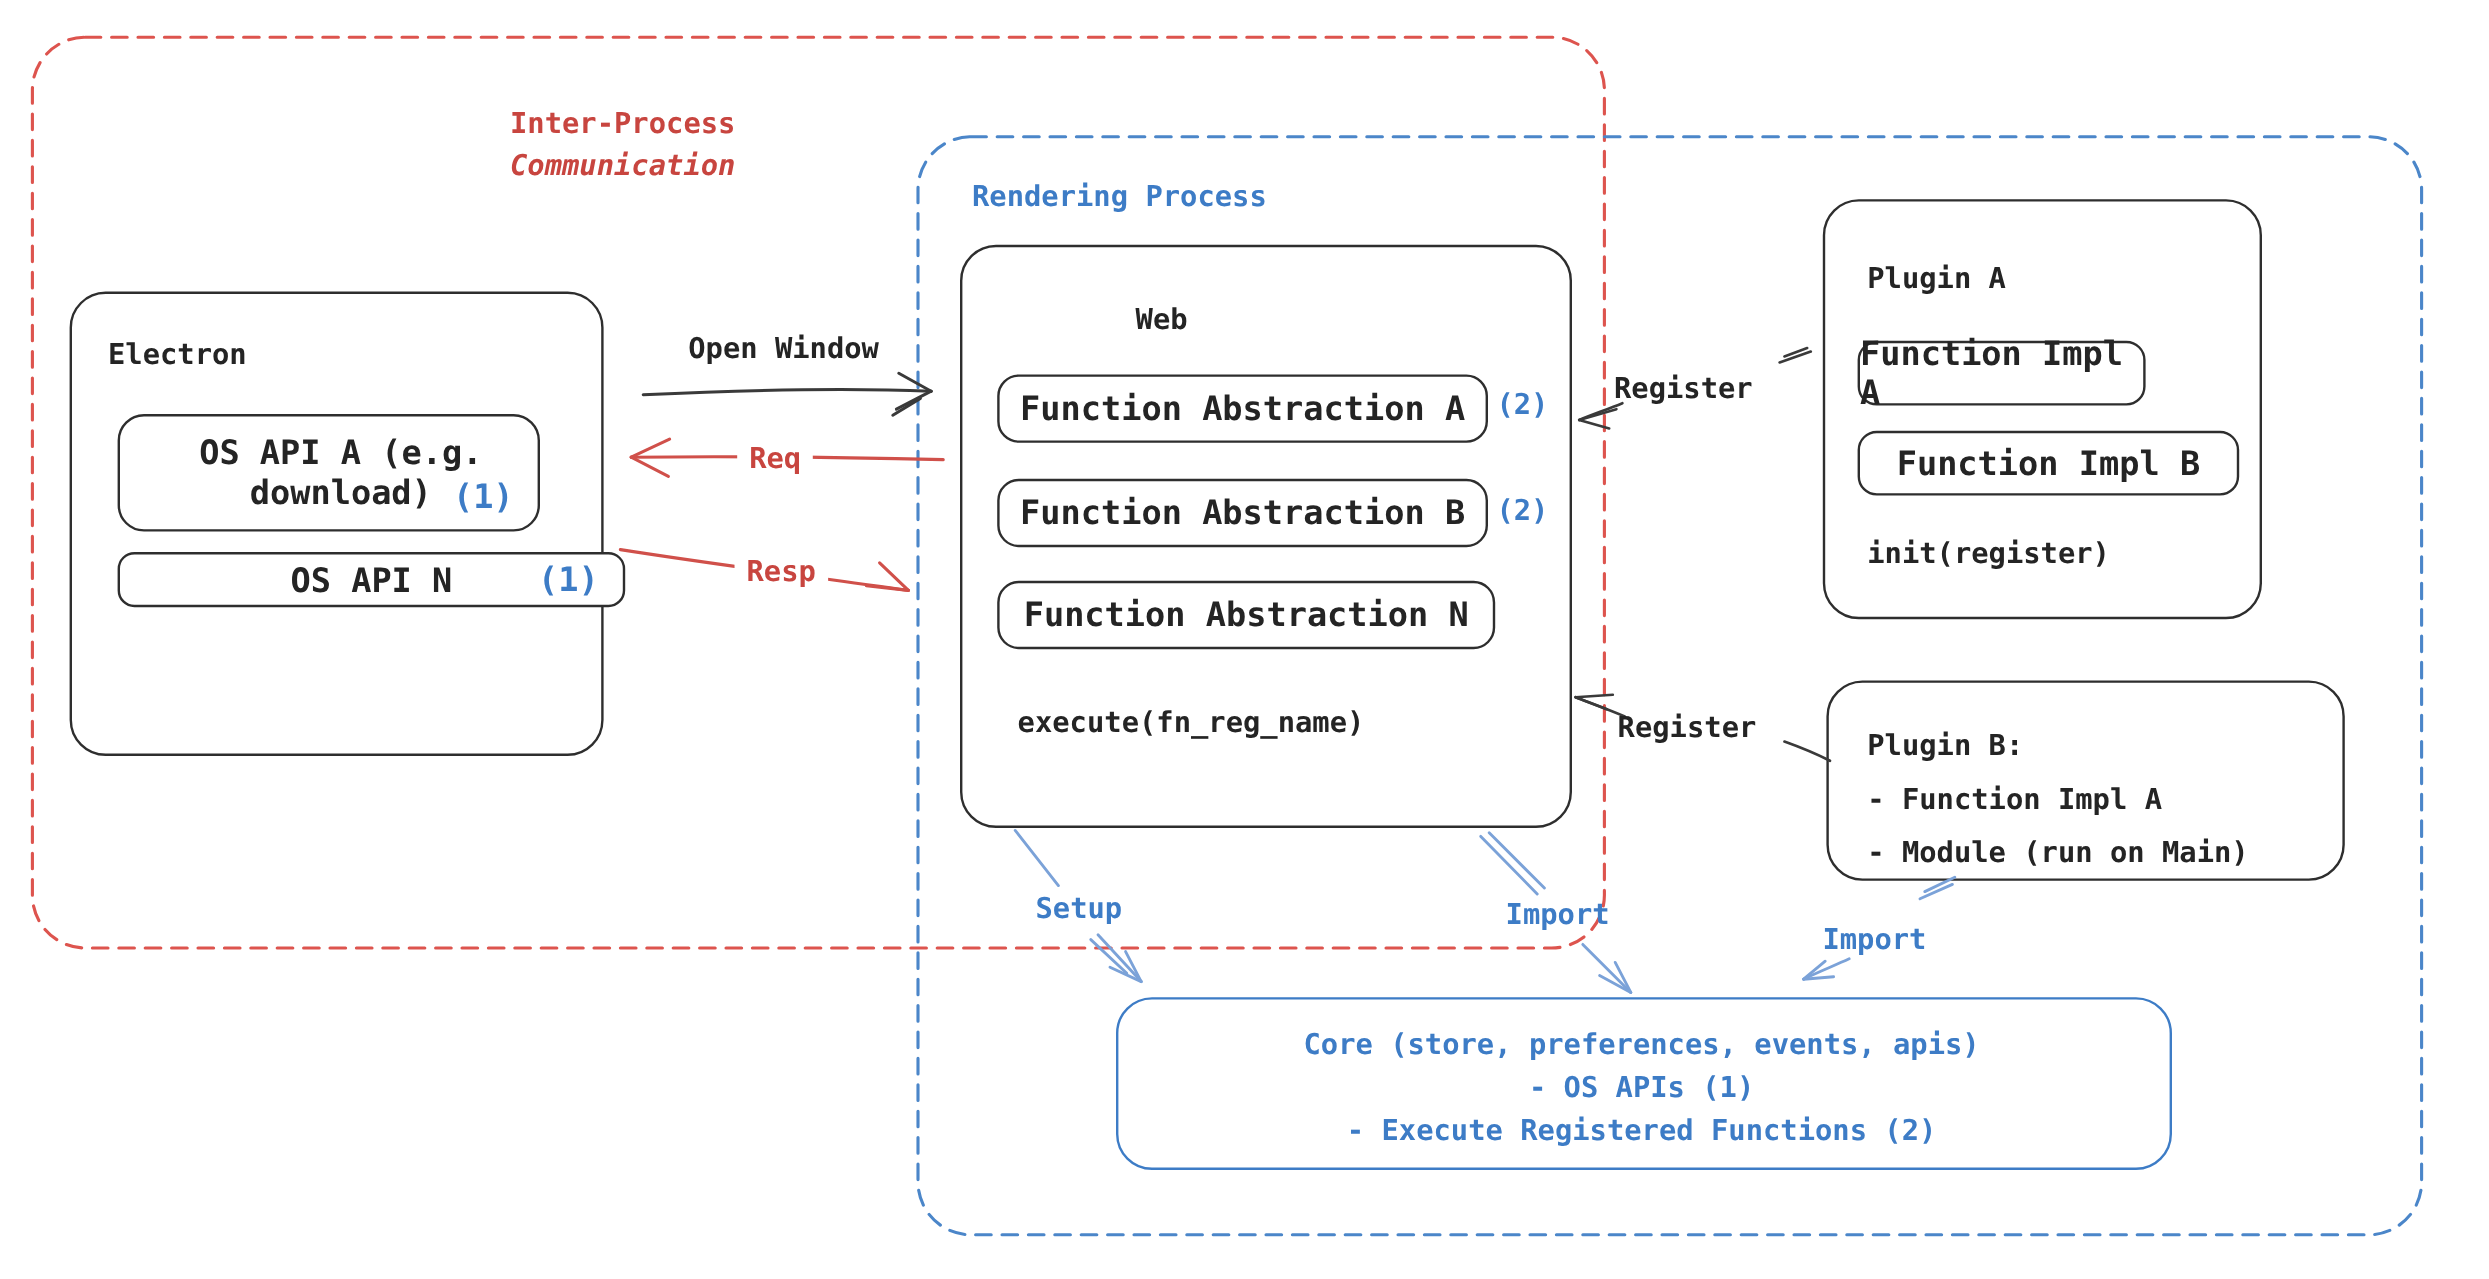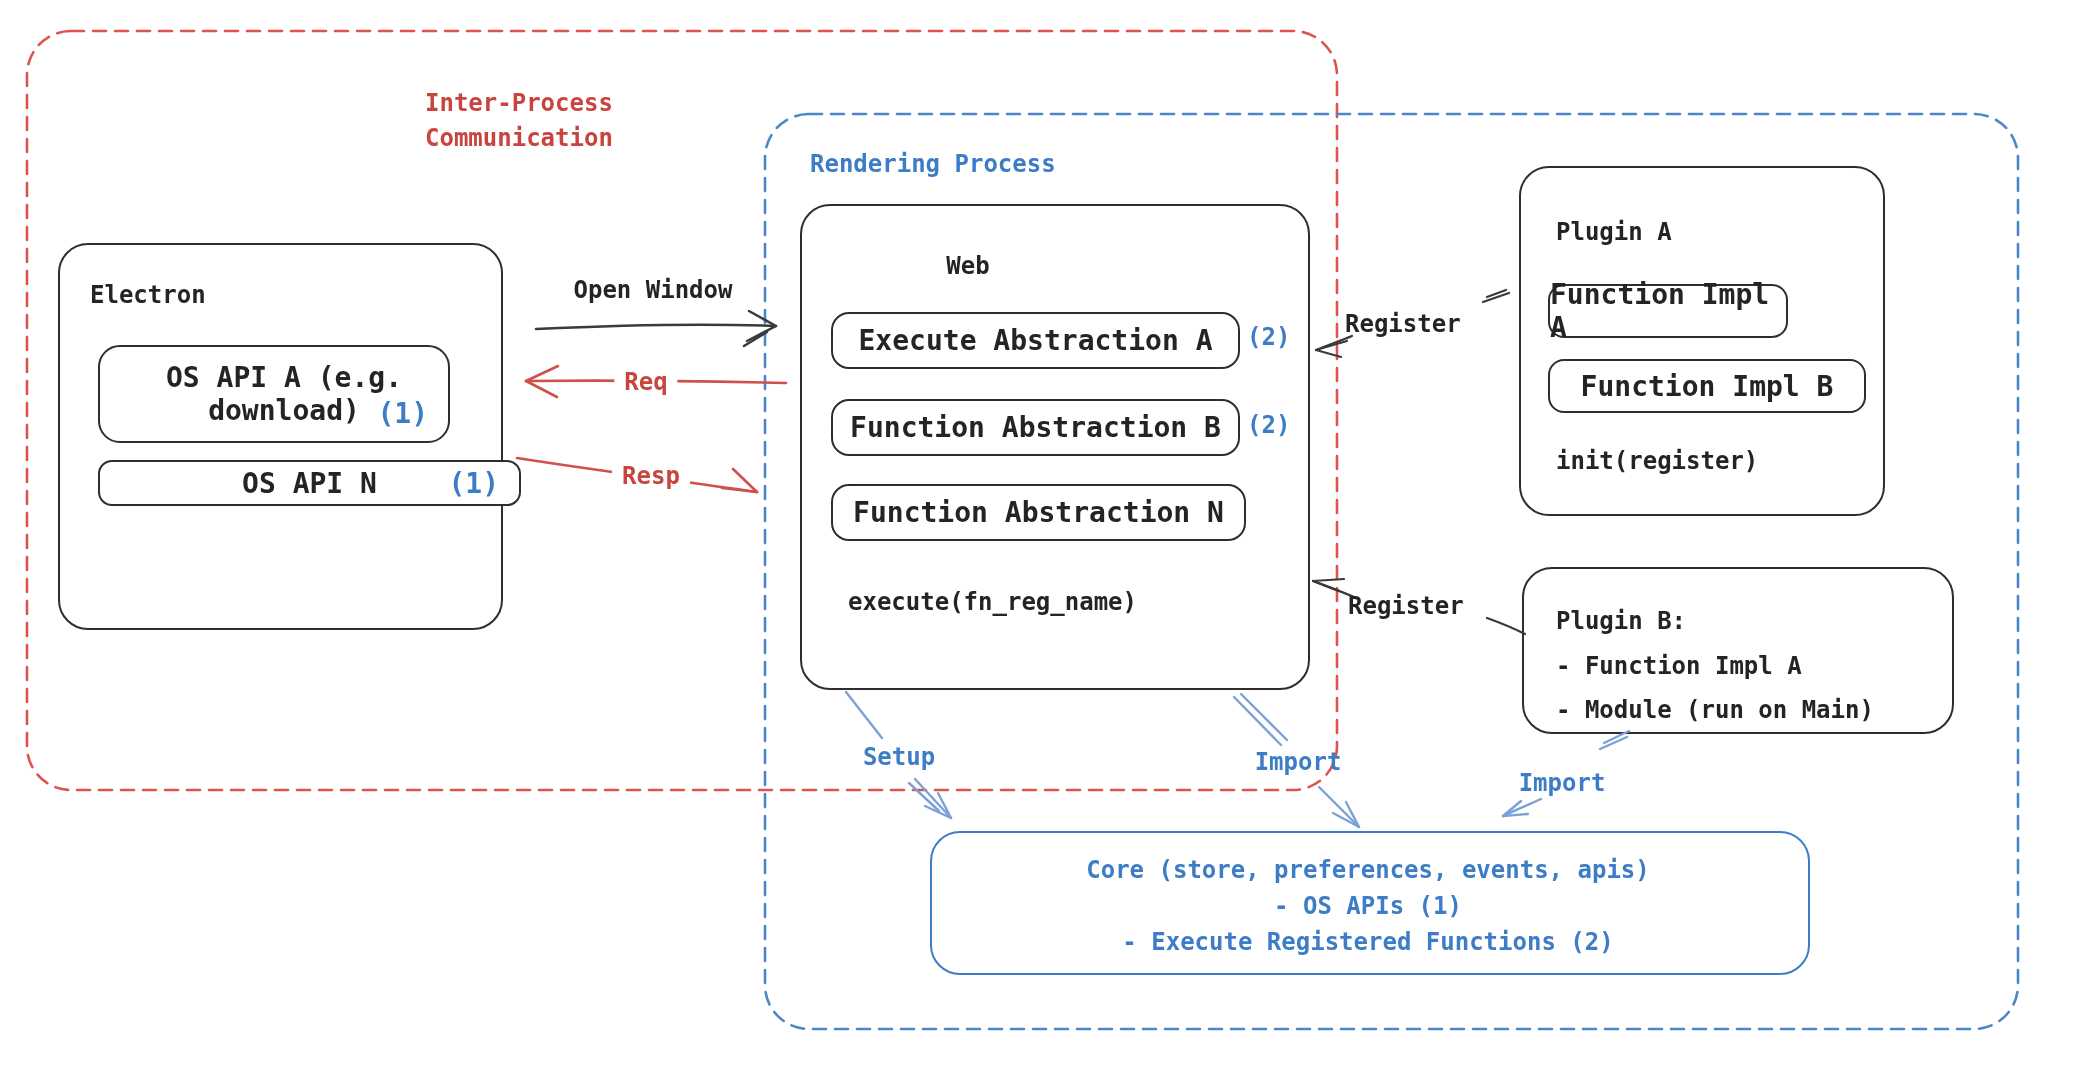--- a/index.html
+++ b/index.html
@@ -46,21 +46,21 @@
 
   <div class="box flexc" style="left:98px;top:460px;width:423px;height:46px;border-radius:14px;">
     <span class="fs ink">OS API N</span>
     <span class="badge" style="right:20px;top:50%;transform:translateY(-50%);">(1)</span>
   </div>
 
   <div class="box" style="left:800px;top:204px;width:510px;height:486px;border-radius:30px;"></div>
   <div class="lbl cc ink" style="left:968px;top:266px;">Web</div>
 
   <div class="box flexc" style="left:831px;top:312px;width:409px;height:57px;border-radius:18px;">
-    <span class="fs ink">Execute Abstraction A</span>
+    <span class="fs ink">Function Abstraction A</span>
   </div>
   <div class="lbl lc blue" style="left:1247px;top:337px;">(2)</div>
 
   <div class="box flexc" style="left:831px;top:399px;width:409px;height:57px;border-radius:18px;">
     <span class="fs ink">Function Abstraction B</span>
   </div>
   <div class="lbl lc blue" style="left:1247px;top:425px;">(2)</div>
 
   <div class="box flexc" style="left:831px;top:484px;width:415px;height:57px;border-radius:18px;">
     <span class="fs ink">Function Abstraction N</span>
@@ -136,21 +136,21 @@
     <g stroke="#7ba2d8" stroke-width="2.4">
       <path d="M1600,749 L1627,737"></path>
       <path d="M1604,743 L1629,731"></path>
       <path d="M1541,799 C1528,805 1515,810 1503,816"></path>
       <path d="M1503,816 L1528,814"></path>
       <path d="M1503,816 L1521,801"></path>
     </g>
   </svg>
 
   <div class="lbl lc red" style="left:425px;top:103px;">Inter-Process</div>
-  <div class="lbl lc red" style="left:425px;top:138px;">Communication</div>
+  <div class="lbl lc red" style="left:425px;top:138px;font-style:italic;">Communication</div>
   <div class="lbl lc blue" style="left:810px;top:164px;">Rendering Process</div>
 
   <div class="lbl cc ink" style="left:653px;top:290px;">Open Window</div>
   <div class="lbl cc red wbg" style="left:646px;top:382px;">Req</div>
   <div class="lbl cc red wbg" style="left:651px;top:476px;">Resp</div>
   <div class="lbl lc ink" style="left:1345px;top:324px;">Register</div>
   <div class="lbl lc ink" style="left:1348px;top:606px;">Register</div>
   <div class="lbl cc blue" style="left:899px;top:757px;">Setup</div>
   <div class="lbl cc blue" style="left:1298px;top:762px;">Import</div>
   <div class="lbl cc blue" style="left:1562px;top:783px;">Import</div>

